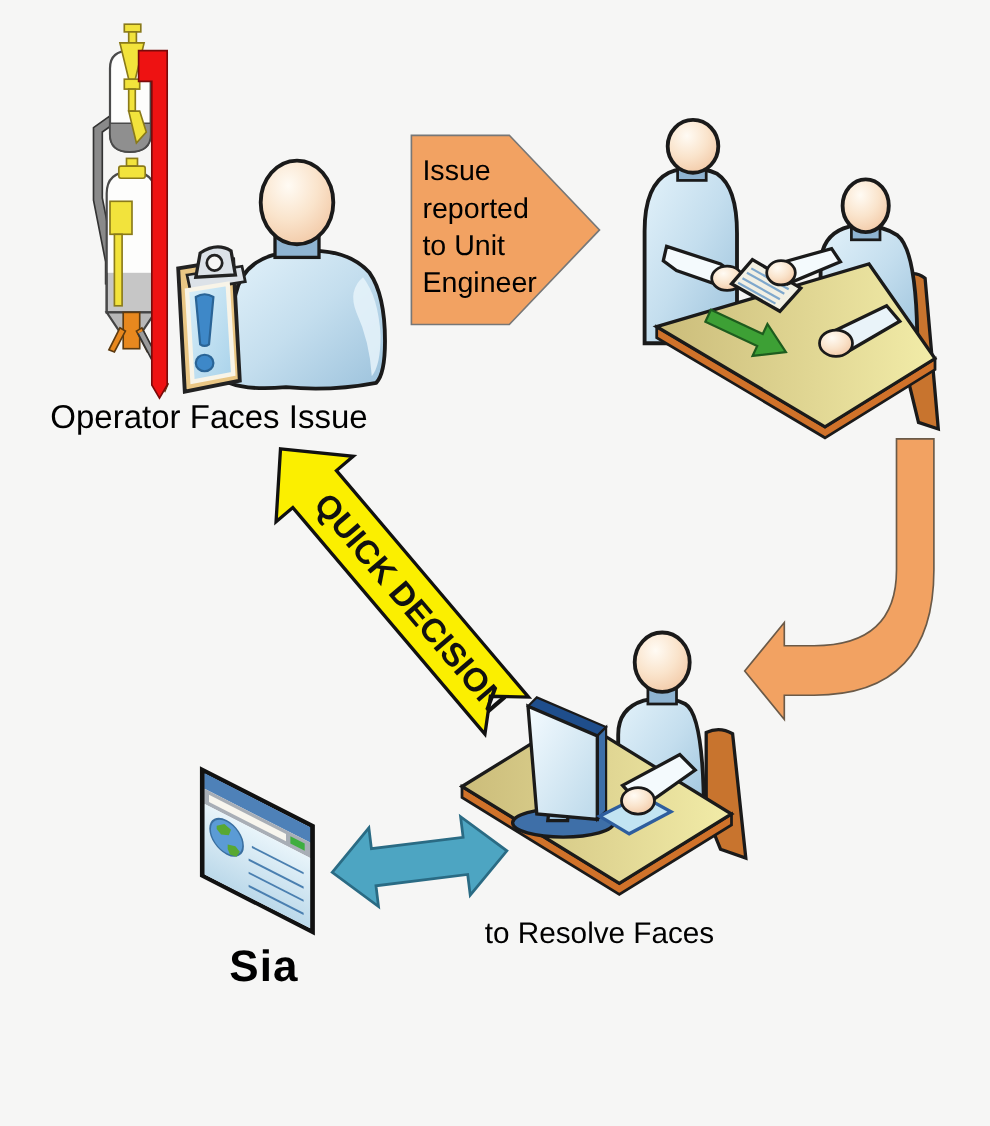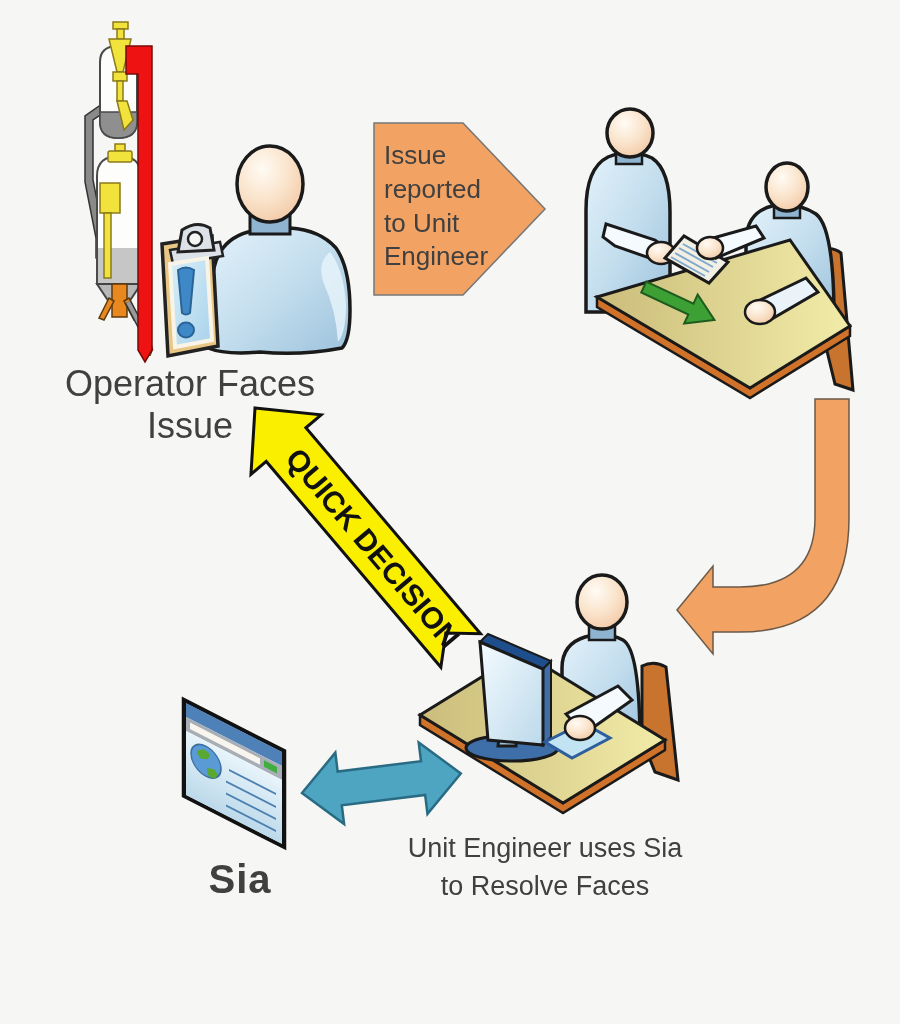--- a/index.html
+++ b/index.html
@@ -1,22 +1,22 @@
 <!DOCTYPE html>
 <html><head>
 <meta charset="utf-8">
 <style>
   html,body{margin:0;padding:0;background:#f6f6f5;}
   .canvas{
     position:relative;width:900px;height:1024px;background:#f6f6f5;
     overflow:hidden;font-family:"Liberation Sans","DejaVu Sans",sans-serif;
   }
   .canvas svg{position:absolute;left:0;top:0;}
-  .lbl{position:absolute;color:#404040;}
-  .lbl-operator{left:38px;top:363px;width:304px;font-size:36px;text-align:center;}
+  .lbl{position:absolute;color:#000000;}
+  .lbl-operator{left:38px;top:363px;width:304px;font-size:30px;text-align:center;}
   .lbl-pentagon{left:384px;top:139px;width:120px;font-size:26px;line-height:1.3;text-align:left;}
   .lbl-engineer{left:392px;top:829px;width:306px;font-size:27px;line-height:1.42;text-align:center;}
   .lbl-sia{left:170px;top:857px;width:140px;font-size:40px;font-weight:900;text-align:center;letter-spacing:1px;}
 </style>
 </head>
 <body>
 
 <div class="canvas">
 
 <svg width="900" height="1024" viewBox="0 0 900 1024">
@@ -203,19 +203,18 @@
       <path d="M42,84 L92,84"></path>
     </g>
   </g>
 </svg>
 
 <div class="lbl lbl-operator">Operator Faces Issue</div>
 
 <div class="lbl lbl-pentagon">Issue reported to Unit Engineer</div>
 
 <div class="lbl lbl-engineer">
-  <div>Unit Engineer uses Sia</div>
   <div>to Resolve Faces</div>
 </div>
 
 <div class="lbl lbl-sia">Sia</div>
 
 </div>
 
 </body></html>

